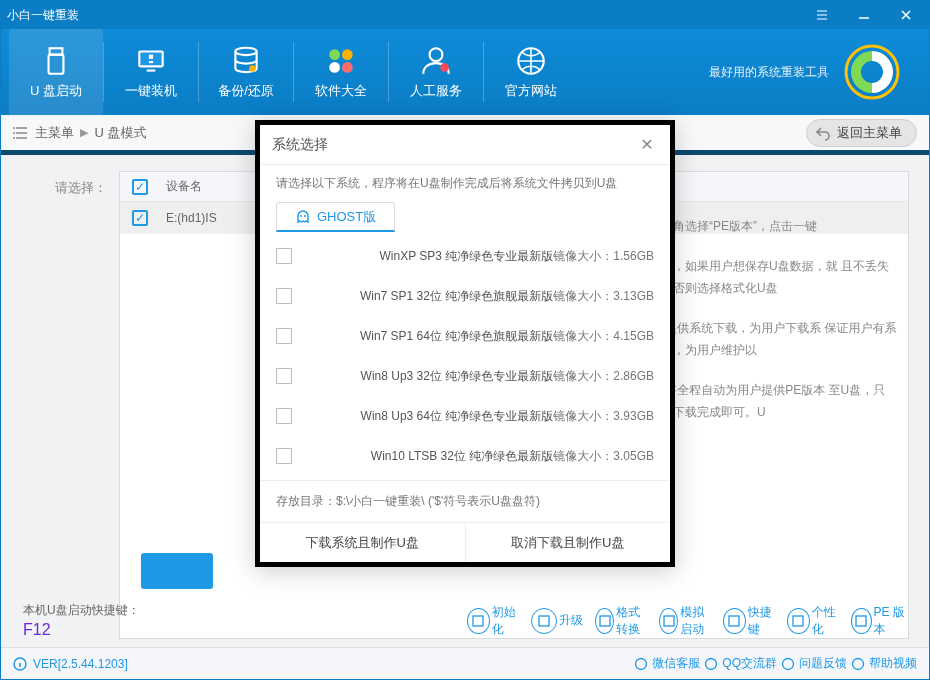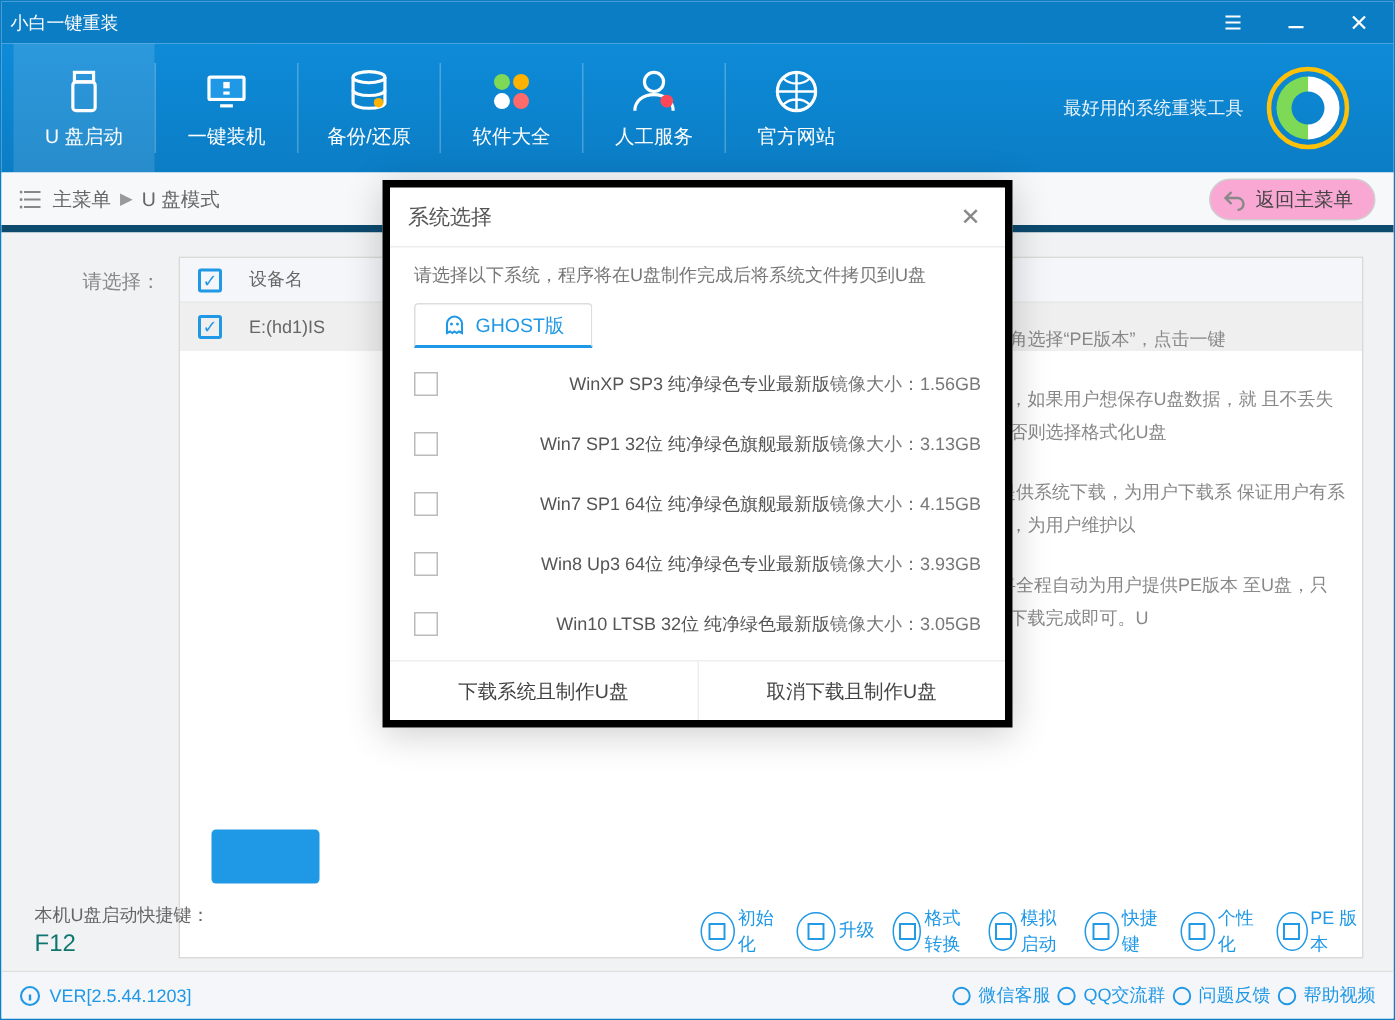--- a/index.html
+++ b/index.html
@@ -22,41 +22,41 @@
 .brand-text { display: flex; flex-direction: column; align-items: flex-start; color: #fff; }
 .brand-title { font-size: 26px; font-weight: 300; letter-spacing: 4px; }
 .brand-sub { font-size: 12px; opacity: 0.9; }
 .brand-logo { width: 58px; height: 58px; }
 
 .breadcrumb-row { height: 40px; border-bottom: 5px solid #0c4a6e; display: flex; align-items: center; padding: 0 12px; background: #f7f8fa; }
 .breadcrumb { display: flex; align-items: center; gap: 6px; font-size: 13px; color: #666; }
 .breadcrumb .bc-ico { width: 16px; height: 14px; }
 .breadcrumb .chev { color: #999; font-size: 11px; }
 .spacer { flex: 1; }
-.back-btn { height: 28px; background: #f9a8d4; border: 1px solid #cfcfcf; border-radius: 14px; padding: 0 14px 0 8px; display: flex; align-items: center; gap: 6px; font-size: 13px; color: #444; cursor: pointer; }
+.back-btn { height: 28px; background: #e5e5e5; border: 1px solid #cfcfcf; border-radius: 14px; padding: 0 14px 0 8px; display: flex; align-items: center; gap: 6px; font-size: 13px; color: #444; cursor: pointer; }
 .back-btn .undo-ico { width: 16px; height: 16px; color: #888; }
 
 .content { flex: 1; background: #f1f2f4; padding: 16px 20px 8px; position: relative; display: flex; gap: 12px; font-size: 13px; color: #555; }
 .left-label { width: 86px; text-align: right; color: #888; padding-top: 8px; }
 .table-wrap { flex: 1; background: #fff; border: 1px solid #dadada; min-height: 300px; }
 .table-head { height: 30px; background: #f4f6fa; border-bottom: 1px solid #e7e7e7; display: flex; align-items: center; font-size: 12px; color: #666; }
 .th-chk { width: 40px; display: flex; justify-content: center; }
 .th-name { flex: 1; padding-left: 6px; }
 .table-row { height: 32px; display: flex; align-items: center; background: #efefef; font-size: 12px; color: #666; }
 .chk { width: 16px; height: 16px; border: 2px solid #1f98e6; border-radius: 2px; position: relative; display: flex; align-items: center; justify-content: center; }
 .chk.checked::after { content: "✓"; color: #1f98e6; font-size: 12px; line-height: 1; }
 
 .right-desc { position: absolute; right: 32px; top: 60px; width: 260px; font-size: 12px; color: #888; line-height: 22px; }
 .right-desc p { margin-bottom: 18px; }
 
 .blue-box { position: absolute; left: 140px; bottom: 58px; width: 72px; height: 36px; background: #1f98e6; border-radius: 3px; }
 
 .toolbar { position: absolute; left: 0; right: 0; bottom: 8px; padding: 0 22px; display: flex; align-items: center; }
 .hotkey-label { font-size: 12px; color: #666; }
-.hotkey-val { font-size: 16px; color: #0f766e; margin-top: 2px; }
+.hotkey-val { font-size: 16px; color: #6d28d9; margin-top: 2px; }
 .act-icons { margin-left: auto; display: flex; gap: 8px; }
 .act { width: 56px; display: flex; flex-direction: row; align-items: center; gap: 2px; cursor: pointer; color: #1f98e6; font-size: 12px; }
 .act .aicon { width: 26px; height: 26px; border: 1.6px solid #1f98e6; border-radius: 50%; display: flex; align-items: center; justify-content: center; }
 
 .statusbar { height: 32px; border-top: 1px solid #dedede; background: #f4f6fa; display: flex; align-items: center; padding: 0 12px; font-size: 12px; color: #1f98e6; gap: 6px; }
 .statusbar .right-links { margin-left: auto; display: flex; gap: 4px; }
 .statusbar .link { display: flex; align-items: center; gap: 4px; cursor: pointer; color: #1f98e6; }
 
 .modal-backdrop { position: absolute; inset: 0; top: 114px; bottom: 32px; display: flex; justify-content: center; align-items: flex-start; pointer-events: none; }
 .modal { margin-top: 6px; width: 420px; background: #fff; border: 5px solid #000000; box-shadow: 0 4px 24px rgba(0,0,0,0.2); pointer-events: auto; display: flex; flex-direction: column; max-height: 448px; }
@@ -359,27 +359,33 @@
           <div class="sys-name">Win7 SP1 32位 纯净绿色旗舰最新版</div>
           <div class="sys-size">镜像大小：3.13GB</div>
         </div>
         <div class="sys-item">
           <div class="sys-chk"></div>
           <div class="sys-name">Win7 SP1 64位 纯净绿色旗舰最新版</div>
           <div class="sys-size">镜像大小：4.15GB</div>
         </div>
         <div class="sys-item">
           <div class="sys-chk"></div>
+          <div class="sys-name">Win8 Up3 32位 纯净绿色专业最新版</div>
+          <div class="sys-size">镜像大小：2.86GB</div>
+        </div>
+        <div class="sys-item">
+          <div class="sys-chk"></div>
           <div class="sys-name">Win8 Up3 64位 纯净绿色专业最新版</div>
           <div class="sys-size">镜像大小：3.93GB</div>
         </div>
         <div class="sys-item">
           <div class="sys-chk"></div>
           <div class="sys-name">Win10 LTSB 32位 纯净绿色最新版</div>
           <div class="sys-size">镜像大小：3.05GB</div>
         </div>
       </div>
+    <div class="modal-note">存放目录：$:\小白一键重装\ ('$'符号表示U盘盘符)</div>
     <div class="modal-actions">
       <div class="mbtn">下载系统且制作U盘</div>
       <div class="mbtn">取消下载且制作U盘</div>
     </div>
   </div>
 </div>
 
 </body></html>

